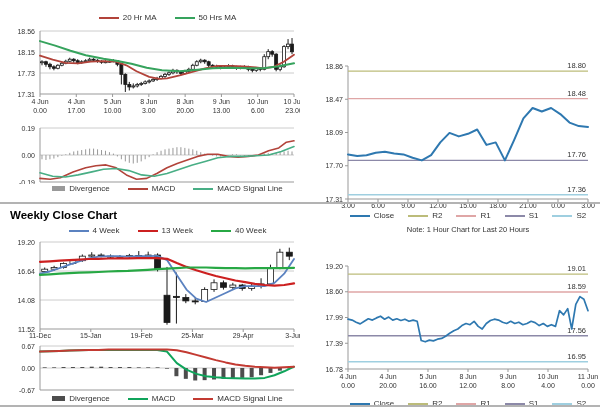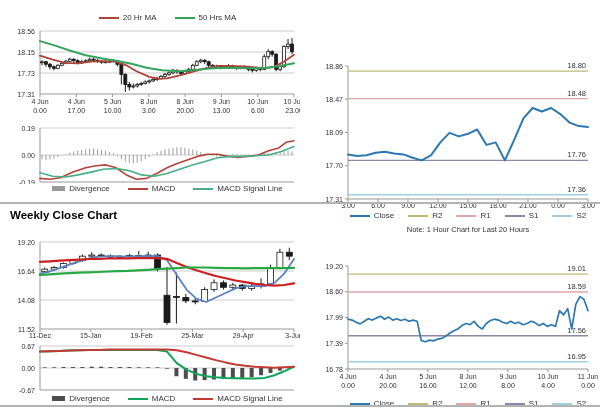--- a/index.html
+++ b/index.html
@@ -357,20 +357,34 @@
       </span>
     </div>
     <div class="note" style="left:48px;top:192px;width:240px;">Note: 1 Hour Chart for Last 20 Hours</div>
   </section>
 
   <div class="divider" style="top:202px;"></div>
 
   <section class="quad" style="left:0;top:205px;width:300px;height:202px;">
     <h2 class="chart-title" style="left:10px;top:4px;text-align:center;">Weekly Close Chart</h2>
 
+    <div class="legend" style="left:40px;top:21px;width:255px;">
+      <span class="item">
+        <span class="sw-line" style="background-color: rgb(91, 130, 192);"></span>
+        <span>4 Week</span>
+      </span>
+      <span class="item">
+        <span class="sw-line" style="background-color: rgb(204, 32, 32);"></span>
+        <span>13 Week</span>
+      </span>
+      <span class="item">
+        <span class="sw-line" style="background-color: rgb(39, 168, 68);"></span>
+        <span>40 Week</span>
+      </span>
+    </div>
 
     <svg style="left:0;top:33px;" width="300" height="104">
         <line x1="40" y1="4" x2="294" y2="4" stroke="#cccccc" stroke-width="1"></line>
         <text x="35" y="6.5" text-anchor="end" font-size="7" fill="#333333">19.20</text>
         <line x1="40" y1="33" x2="294" y2="33" stroke="#cccccc" stroke-width="1"></line>
         <text x="35" y="35.5" text-anchor="end" font-size="7" fill="#333333">16.64</text>
         <line x1="40" y1="62" x2="294" y2="62" stroke="#cccccc" stroke-width="1"></line>
         <text x="35" y="64.5" text-anchor="end" font-size="7" fill="#333333">14.08</text>
         <line x1="40" y1="91" x2="294" y2="91" stroke="#999999" stroke-width="1"></line>
         <text x="35" y="93.5" text-anchor="end" font-size="7" fill="#333333">11.52</text>

